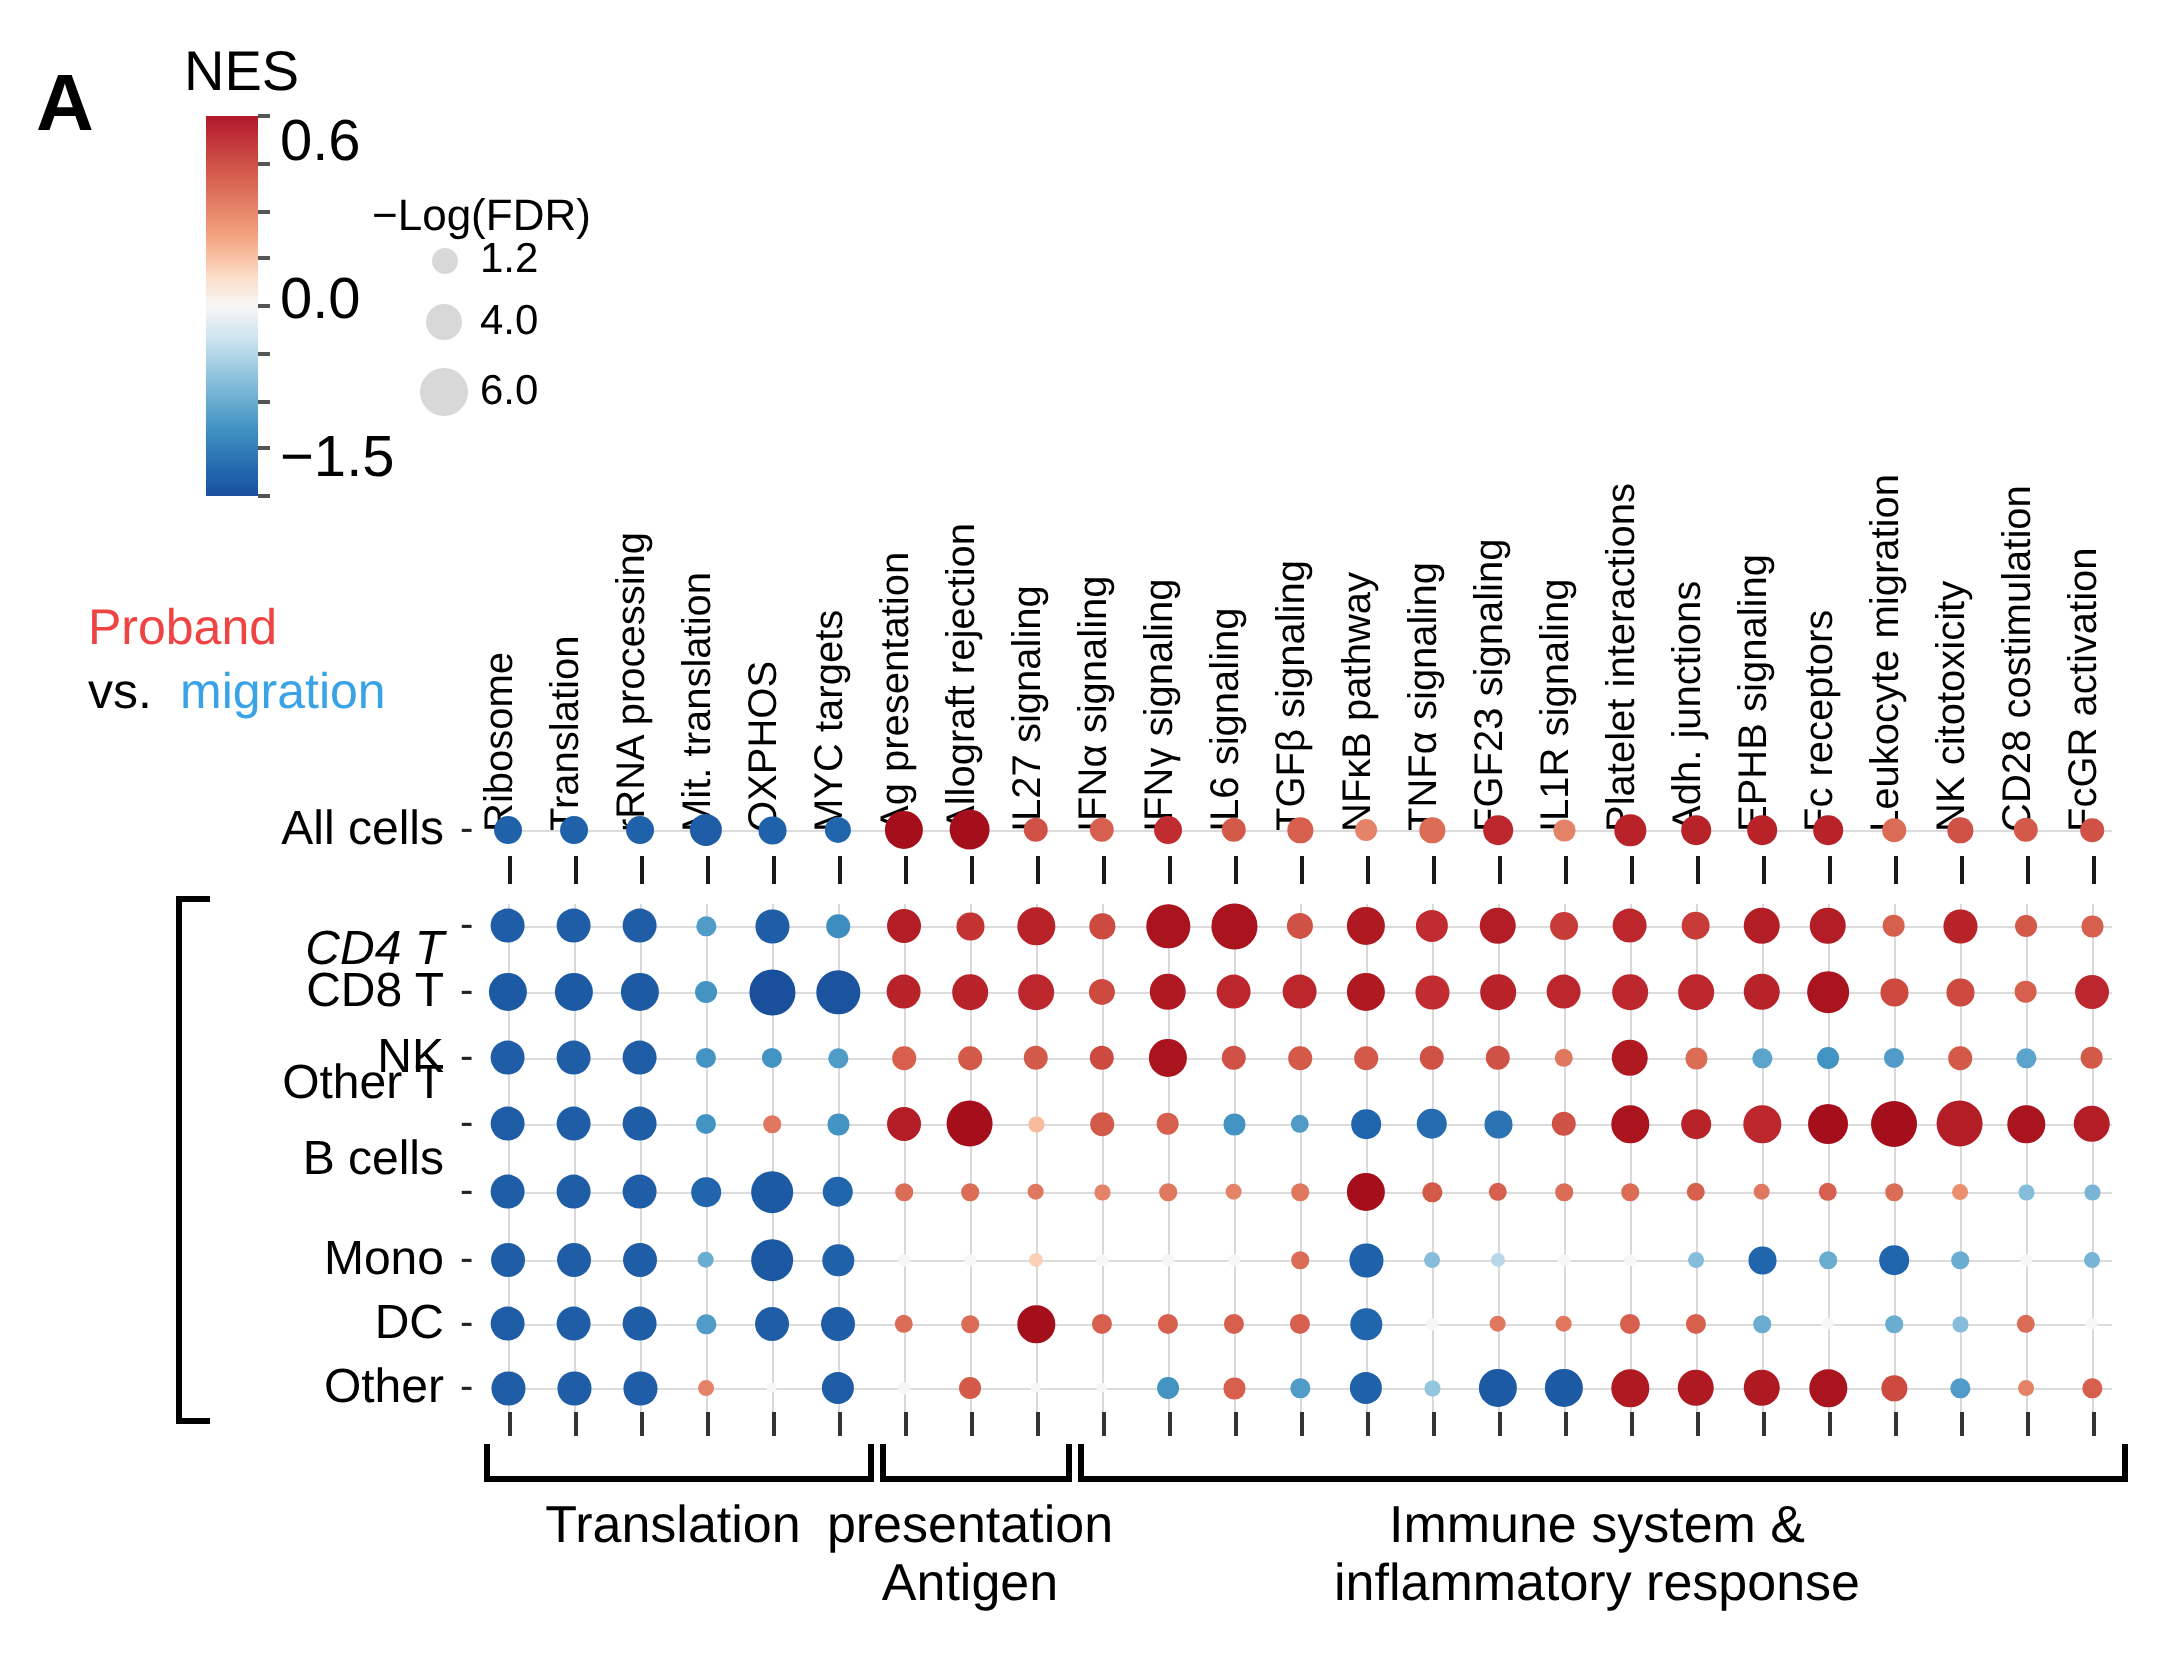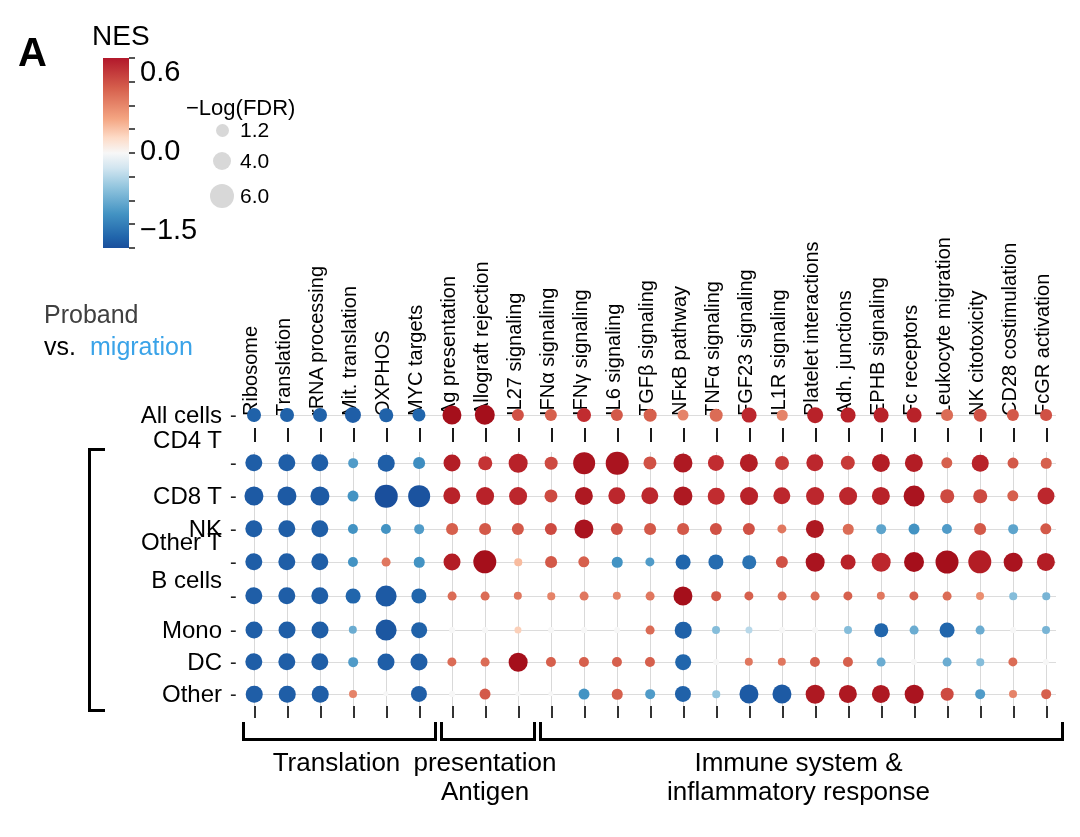--- a/index.html
+++ b/index.html
@@ -15,21 +15,21 @@
   .cbar-tick{position:absolute;left:129px;width:6px;height:2px;background:#555;}
   .cbar-lbl{position:absolute;left:140px;font-size:29px;line-height:1;}
 
   
   .fdr-title{position:absolute;left:186px;top:95px;font-size:22px;}
   .fdr-dot{position:absolute;border-radius:50%;background:#d8d8d8;}
   .fdr-lbl{position:absolute;font-size:21px;}
 
   
   .cmp{position:absolute;font-size:25px;white-space:nowrap;}
-  .cmp-proband{left:44px;top:300px;color:#404040;}
+  .cmp-proband{left:44px;top:300px;color:#ef4444;}
   .cmp-vs{left:44px;top:332px;color:#000;}
   .cmp-controls{left:90px;top:332px;color:#3aa3e8;}
 
   .rowlab{position:absolute;right:0;font-size:24px;white-space:nowrap;text-align:right;transform:translateY(-50%);}
   .rowlab-wrap{position:absolute;left:0px;width:222px;top:0;height:837px;}
 
   .collab{position:absolute;font-size:20px;white-space:nowrap;transform-origin:left bottom;transform:rotate(-90deg);}
 
   
   .grid-v{position:absolute;width:1px;background:#d9d9d9;}
@@ -103,21 +103,21 @@
       <div class="collab" style="left: 889px; top: 0px; transform: rotate(-90deg) translate(-393px, 0px);">EPHB signaling</div>
       <div class="collab" style="left: 922px; top: 0px; transform: rotate(-90deg) translate(-393px, 0px);">Fc receptors</div>
       <div class="collab" style="left: 955px; top: 0px; transform: rotate(-90deg) translate(-393px, 0px);">Leukocyte migration</div>
       <div class="collab" style="left: 988px; top: 0px; transform: rotate(-90deg) translate(-393px, 0px);">NK citotoxicity</div>
       <div class="collab" style="left: 1021px; top: 0px; transform: rotate(-90deg) translate(-393px, 0px);">CD28 costimulation</div>
       <div class="collab" style="left: 1054px; top: 0px; transform: rotate(-90deg) translate(-393px, 0px);">FcGR activation</div>
     </div>
   <div id="rowlabs">
       <div class="rowlab-wrap">
         <div class="rowlab" style="top: 415px;">All cells</div>
-        <div class="rowlab" style="top: 440px;">CD4 T</div>
+        <div class="rowlab" style="top: 475px; font-style: italic;">CD4 T</div>
         <div class="rowlab" style="top: 496px;">CD8 T</div>
         <div class="rowlab" style="top: 529px;">NK</div>
         <div class="rowlab" style="top: 542px;">Other T</div>
         <div class="rowlab" style="top: 580px;">B cells</div>
         <div class="rowlab" style="top: 630px;">Mono</div>
         <div class="rowlab" style="top: 662px;">DC</div>
         <div class="rowlab" style="top: 694px;">Other</div>
       </div>
     </div>
   <div id="plot">

